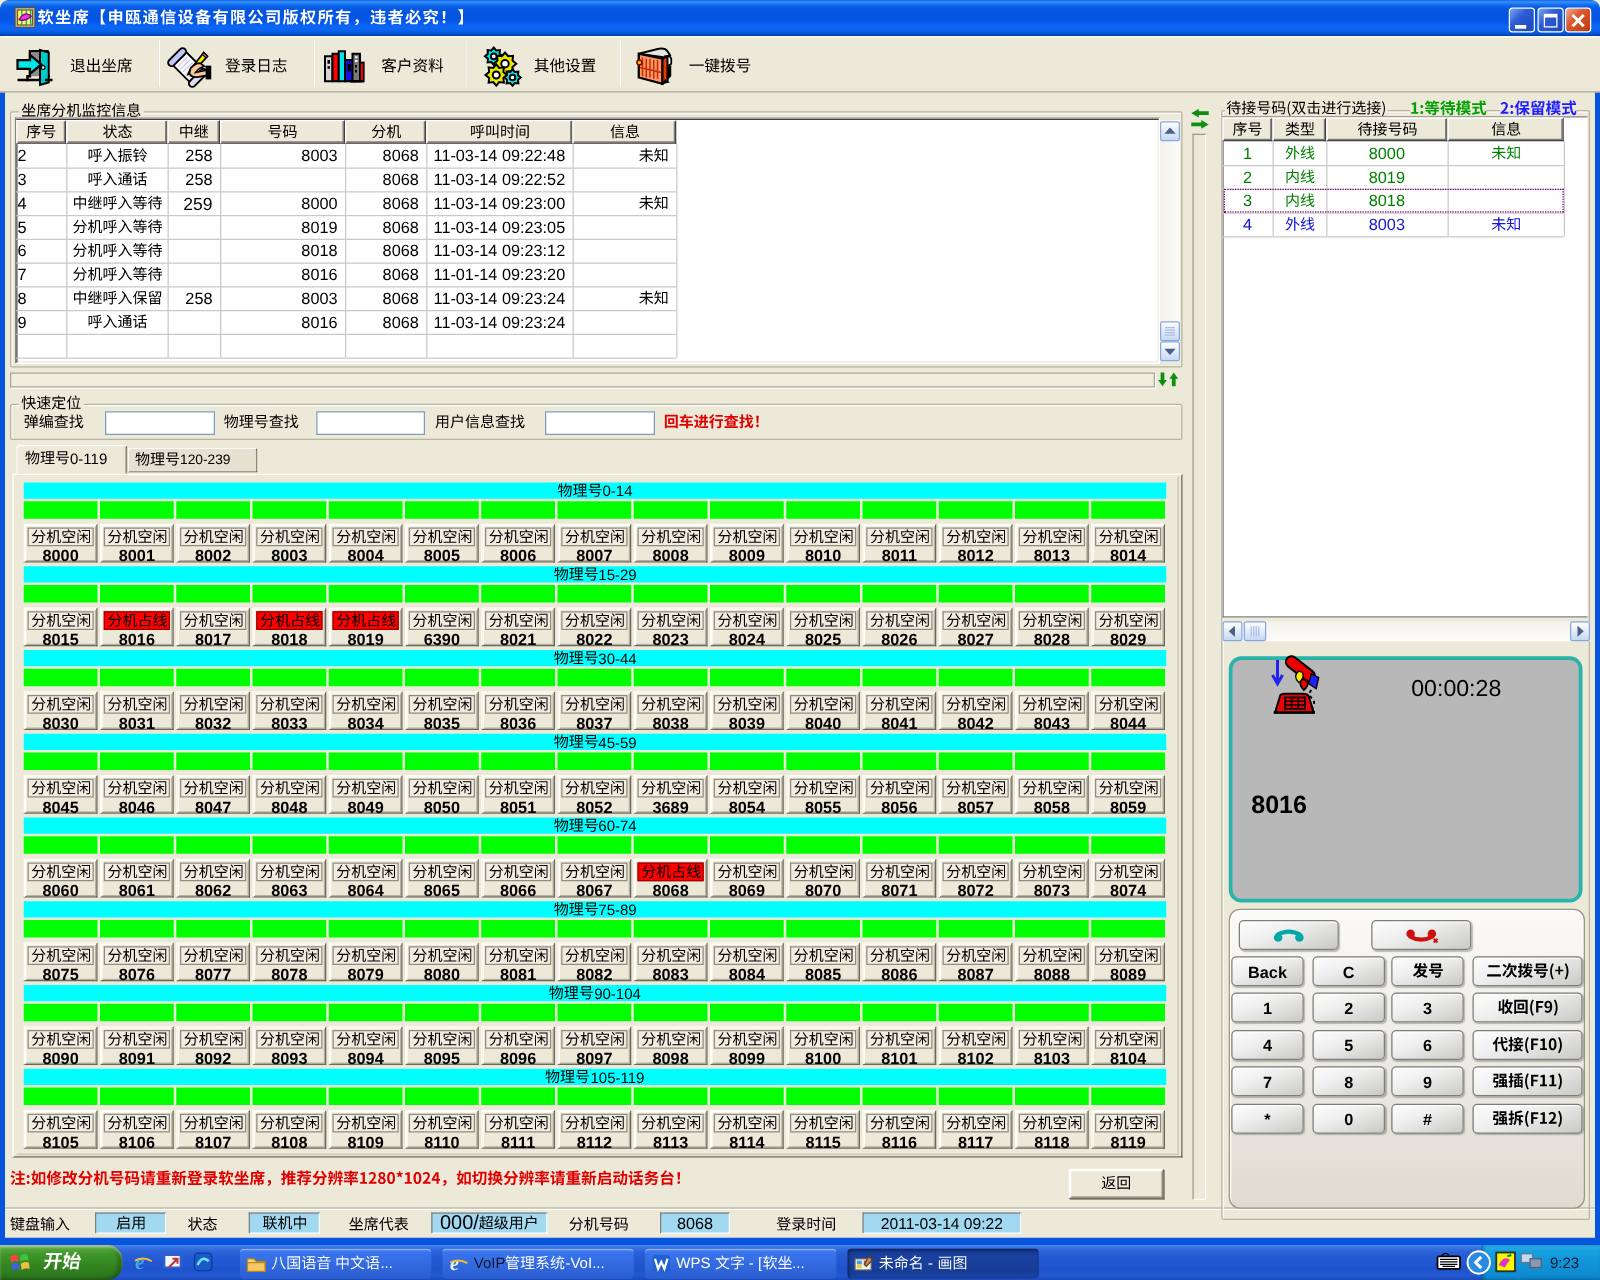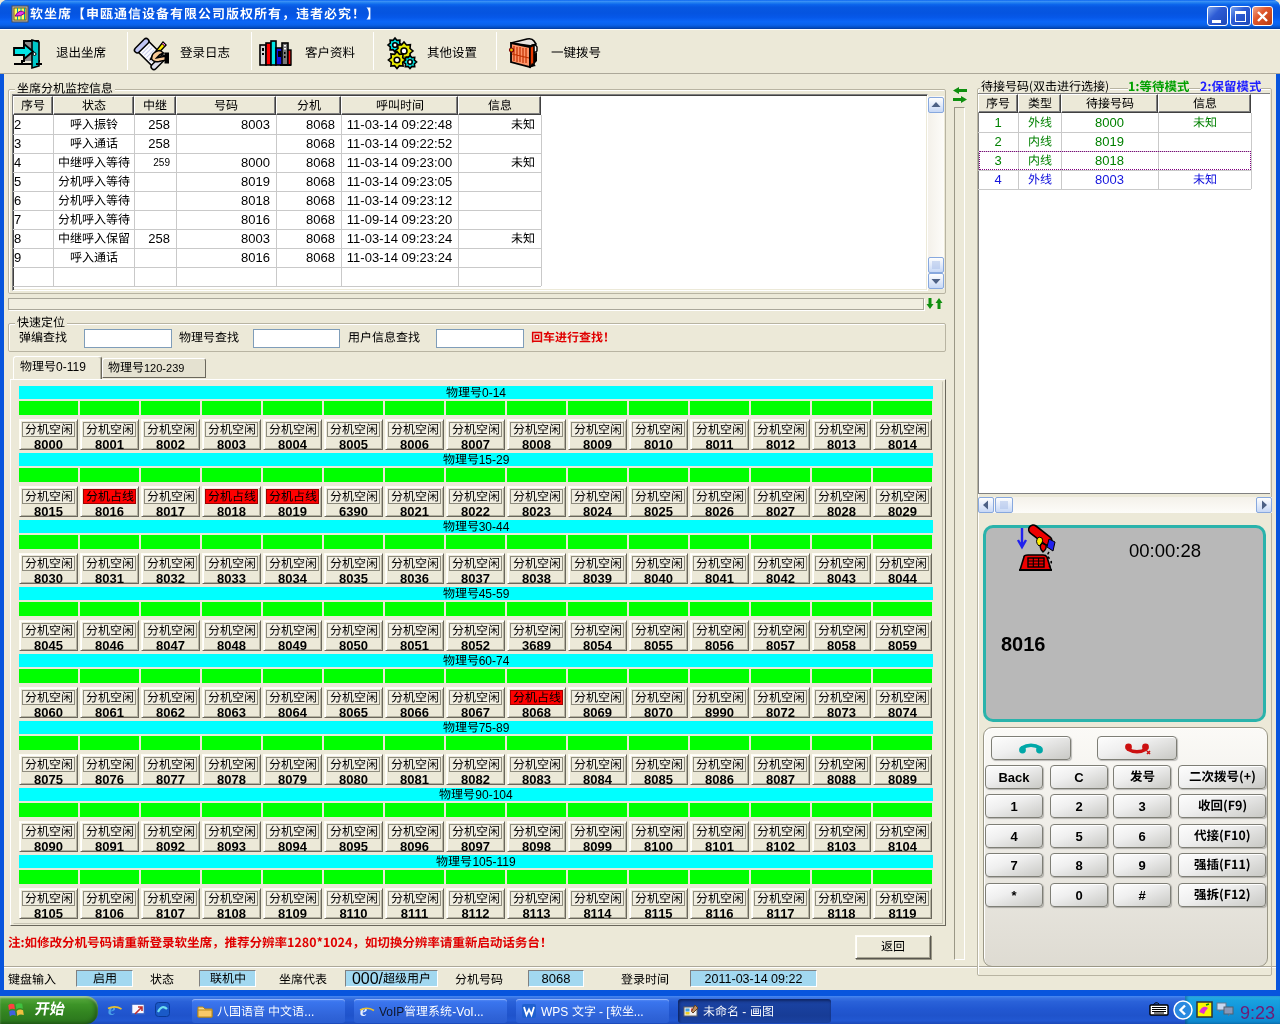--- a/index.html
+++ b/index.html
@@ -236,21 +236,21 @@
     <div class="rowtxt num" style="left:130px;top:134px;width:36px;justify-content:flex-end;font-size:13px">258</div>
     <div class="rowtxt num" style="left:172px;top:134px;width:94px;justify-content:flex-end;font-size:13px"></div>
     <div class="rowtxt num" style="left:272px;top:134px;width:59px;justify-content:flex-end;font-size:13px">8068</div>
     <div class="rowtxt num" style="left:337px;top:134px;width:117px;justify-content:center;font-size:13px">11-03-14 09:22:52</div>
     <div class="rowtxt num" style="left:10px;top:153px;width:36px;font-size:13px">4</div>
     <div class="rowtxt" style="left:49px;top:153px;width:81px;justify-content:center">
       <svg width="72" height="14" style="overflow:visible;display:block;">
         <path fill="#000" d="M5.5 0.5V2.6H1.2V8.3H2.1V7.6H5.5V11.5H6.4V7.6H9.9V8.3H10.8V2.6H6.4V0.5ZM2.1 6.7V3.5H5.5V6.7ZM9.9 6.7H6.4V3.5H9.9Z M12.5 9.9 12.7 10.7C13.8 10.5 15.2 10.1 16.6 9.7L16.5 9C15 9.3 13.5 9.7 12.5 9.9ZM22.4 1.3C22.2 2 21.8 3 21.5 3.6L22.1 3.8C22.4 3.2 22.8 2.3 23.1 1.5ZM18.4 1.5C18.6 2.2 19 3.2 19.1 3.8L19.7 3.6C19.6 3 19.3 2.1 19 1.3ZM17 1V10.9H23.4V10.1H17.8V1ZM12.7 5.5C12.9 5.4 13.2 5.3 14.6 5.1C14.1 5.9 13.6 6.5 13.4 6.8C13.1 7.2 12.8 7.5 12.5 7.6C12.6 7.8 12.8 8.2 12.8 8.4C13 8.2 13.5 8.1 16.4 7.5C16.4 7.3 16.4 7 16.4 6.8L14 7.2C15 6.1 15.9 4.8 16.6 3.5L15.9 3C15.7 3.5 15.4 3.9 15.1 4.3L13.6 4.5C14.3 3.5 15 2.1 15.5 0.9L14.6 0.5C14.2 1.9 13.4 3.5 13.1 3.9C12.8 4.3 12.6 4.6 12.4 4.6C12.5 4.9 12.7 5.3 12.7 5.5ZM20.3 0.6V4.3H18.1V5.1H20.1C19.6 6.2 18.9 7.3 18.2 8C18.3 8.2 18.5 8.5 18.6 8.7C19.2 8.1 19.8 7 20.3 6V9.6H21.1V6C21.7 6.7 22.4 7.8 22.7 8.3L23.3 7.7C23 7.3 21.7 5.7 21.1 5.1H23.3V4.3H21.1V0.6Z M34.1 2.6C33.9 3.6 33.4 4.9 33 5.7L33.7 6C34.1 5.2 34.6 3.9 35 2.9ZM28.8 3.1C29.2 4 29.6 5.1 29.7 5.9L30.5 5.7C30.4 4.9 30 3.7 29.5 2.8ZM34.4 0.7C33 1.1 30.5 1.4 28.4 1.6C28.5 1.8 28.6 2.1 28.6 2.4C29.5 2.3 30.5 2.2 31.4 2.1V6.3H28.3V7.2H31.4V10.4C31.4 10.6 31.3 10.6 31.1 10.6C30.9 10.6 30.2 10.6 29.5 10.6C29.6 10.8 29.7 11.2 29.8 11.5C30.8 11.5 31.4 11.5 31.8 11.3C32.1 11.2 32.3 10.9 32.3 10.4V7.2H35.5V6.3H32.3V2C33.3 1.8 34.3 1.7 35 1.4ZM24.9 1.7V9.3H25.7V8.2H27.8V1.7ZM25.7 2.6H27V7.4H25.7Z M39.5 1.5C40.3 2.1 40.9 2.7 41.5 3.5C40.7 6.9 39.2 9.3 36.5 10.7C36.7 10.9 37.2 11.3 37.3 11.4C39.8 10 41.3 7.8 42.2 4.7C43.5 7.1 44.4 9.9 47.1 11.4C47.2 11.1 47.4 10.6 47.6 10.4C43.6 8 43.9 3.5 40.1 0.7Z M54.9 0.4C54.6 1.4 53.9 2.4 53.2 3L53.5 3.2V4.1H49.8V4.8H53.5V5.9H48.6V6.7H56V7.7H49V8.5H56V10.4C56 10.6 55.9 10.7 55.7 10.7C55.5 10.7 54.8 10.7 54 10.7C54.1 10.9 54.3 11.3 54.3 11.5C55.3 11.5 56 11.5 56.4 11.4C56.8 11.2 56.9 11 56.9 10.5V8.5H59.1V7.7H56.9V6.7H59.5V5.9H54.4V4.8H58.3V4.1H54.4V3.2H54.3C54.5 2.9 54.8 2.6 55 2.3H55.8C56.2 2.7 56.5 3.3 56.7 3.7L57.4 3.3C57.3 3 57.1 2.6 56.8 2.3H59.3V1.5H55.4C55.6 1.2 55.7 0.9 55.8 0.6ZM50.7 9C51.5 9.6 52.3 10.3 52.7 10.9L53.4 10.3C53 9.8 52.1 9 51.3 8.5ZM50.2 0.4C49.8 1.5 49.2 2.5 48.4 3.2C48.6 3.3 49 3.6 49.2 3.7C49.5 3.3 49.9 2.8 50.3 2.3H50.8C51 2.7 51.2 3.3 51.3 3.6L52.1 3.3C52 3 51.9 2.6 51.7 2.3H53.9V1.5H50.7C50.8 1.2 51 0.9 51.1 0.6Z M65 8.1C65.5 8.8 66.2 9.7 66.4 10.2L67.2 9.8C66.9 9.2 66.3 8.4 65.7 7.7ZM63.1 0.5C62.5 1.4 61.5 2.4 60.5 3C60.7 3.2 60.9 3.5 61 3.7C62.1 3 63.2 1.9 63.9 0.8ZM67.3 0.5V2H64.6V2.9H67.3V4.4H63.9V5.2H69V6.6H64.1V7.4H69V10.4C69 10.6 68.9 10.6 68.7 10.6C68.5 10.7 67.8 10.7 67.1 10.6C67.2 10.9 67.4 11.3 67.4 11.5C68.4 11.5 69 11.5 69.4 11.4C69.7 11.2 69.9 11 69.9 10.4V7.4H71.5V6.6H69.9V5.2H71.5V4.4H68.2V2.9H70.9V2H68.2V0.5ZM63.3 3.2C62.6 4.4 61.4 5.6 60.3 6.4C60.5 6.6 60.8 7.1 60.8 7.3C61.3 6.9 61.8 6.5 62.2 6V11.5H63.1V4.9C63.4 4.5 63.8 4 64.1 3.5Z"></path>
       </svg>
     </div>
-    <div class="rowtxt num" style="left:130px;top:153px;width:36px;justify-content:flex-end;font-size:10px">259</div>
+    <div class="rowtxt num" style="left:130px;top:153px;width:36px;justify-content:flex-end;font-size:14px">259</div>
     <div class="rowtxt num" style="left:172px;top:153px;width:94px;justify-content:flex-end;font-size:13px">8000</div>
     <div class="rowtxt num" style="left:272px;top:153px;width:59px;justify-content:flex-end;font-size:13px">8068</div>
     <div class="rowtxt num" style="left:337px;top:153px;width:117px;justify-content:center;font-size:13px">11-03-14 09:23:00</div>
     <div class="rowtxt" style="left:454px;top:153px;width:77px;justify-content:flex-end">
       <svg width="24" height="14" style="overflow:visible;display:block;">
         <path fill="#000" d="M5.5 0.5V2.4H1.6V3.3H5.5V5.4H0.7V6.3H5C3.9 7.8 2.1 9.3 0.4 10.1C0.6 10.3 0.9 10.6 1.1 10.8C2.7 10 4.3 8.6 5.5 7V11.5H6.5V7C7.6 8.6 9.3 10.1 10.9 10.9C11.1 10.6 11.4 10.3 11.6 10.1C9.9 9.3 8.1 7.8 7 6.3H11.3V5.4H6.5V3.3H10.5V2.4H6.5V0.5Z M18.6 1.5V11.2H19.4V10.2H22V11H22.9V1.5ZM19.4 9.4V2.4H22V9.4ZM13.9 0.5C13.6 1.9 13.1 3.4 12.4 4.3C12.6 4.4 13 4.7 13.1 4.8C13.5 4.3 13.8 3.6 14.1 2.9H15V4.9V5.3H12.5V6.2H15C14.8 7.8 14.2 9.5 12.4 10.8C12.6 10.9 12.9 11.3 13 11.5C14.4 10.5 15.1 9.2 15.5 7.9C16.2 8.7 17.1 9.8 17.5 10.4L18.1 9.6C17.8 9.2 16.3 7.6 15.7 7C15.8 6.7 15.8 6.5 15.9 6.2H18.2V5.3H15.9L15.9 4.9V2.9H17.8V2.1H14.4C14.5 1.6 14.7 1.1 14.8 0.6Z"></path>
       </svg>
     </div>
     <div class="rowtxt num" style="left:10px;top:172px;width:36px;font-size:13px">5</div>
     <div class="rowtxt" style="left:49px;top:172px;width:81px;justify-content:center">
@@ -274,21 +274,21 @@
     <div class="rowtxt num" style="left:337px;top:191px;width:117px;justify-content:center;font-size:13px">11-03-14 09:23:12</div>
     <div class="rowtxt num" style="left:10px;top:210px;width:36px;font-size:13px">7</div>
     <div class="rowtxt" style="left:49px;top:210px;width:81px;justify-content:center">
       <svg width="72" height="14" style="overflow:visible;display:block;">
         <path fill="#000" d="M8.1 0.7 7.2 1C8.1 2.8 9.5 4.8 10.8 5.8C11 5.6 11.3 5.3 11.5 5.1C10.3 4.2 8.8 2.3 8.1 0.7ZM3.9 0.7C3.2 2.6 2 4.2 0.5 5.3C0.7 5.4 1.1 5.8 1.3 6C1.6 5.7 1.9 5.4 2.2 5.1V5.9H4.6C4.3 7.9 3.6 9.9 0.8 10.8C1 11 1.2 11.3 1.3 11.6C4.4 10.5 5.2 8.3 5.5 5.9H8.8C8.6 8.9 8.5 10.1 8.2 10.4C8 10.5 7.9 10.5 7.6 10.5C7.4 10.5 6.6 10.5 5.8 10.5C6 10.7 6.1 11.1 6.1 11.4C6.9 11.4 7.6 11.4 8 11.4C8.4 11.4 8.7 11.3 9 11C9.4 10.5 9.6 9.1 9.7 5.4C9.7 5.3 9.7 5 9.7 5H2.3C3.3 3.9 4.2 2.5 4.8 1Z M18 1.2V5C18 6.9 17.8 9.3 16.2 10.9C16.4 11.1 16.7 11.4 16.9 11.5C18.6 9.7 18.9 7 18.9 5V2H21.1V9.7C21.1 10.8 21.2 11 21.4 11.2C21.6 11.3 21.8 11.4 22.1 11.4C22.2 11.4 22.5 11.4 22.7 11.4C22.9 11.4 23.1 11.4 23.3 11.2C23.5 11.1 23.6 10.9 23.7 10.6C23.7 10.3 23.7 9.4 23.7 8.7C23.5 8.6 23.2 8.5 23.1 8.3C23.1 9.1 23 9.7 23 10C23 10.3 23 10.4 22.9 10.5C22.8 10.5 22.7 10.6 22.6 10.6C22.5 10.6 22.4 10.6 22.3 10.6C22.2 10.6 22.1 10.5 22.1 10.5C22 10.4 22 10.2 22 9.8V1.2ZM14.6 0.5V3H12.6V3.9H14.5C14.1 5.6 13.2 7.5 12.3 8.5C12.5 8.7 12.7 9 12.8 9.3C13.5 8.4 14.1 7.1 14.6 5.7V11.5H15.5V6C16 6.6 16.5 7.3 16.8 7.8L17.3 7C17.1 6.7 15.9 5.4 15.5 5V3.9H17.3V3H15.5V0.5Z M34.1 2.6C33.9 3.6 33.4 4.9 33 5.7L33.7 6C34.1 5.2 34.6 3.9 35 2.9ZM28.8 3.1C29.2 4 29.6 5.1 29.7 5.9L30.5 5.7C30.4 4.9 30 3.7 29.5 2.8ZM34.4 0.7C33 1.1 30.5 1.4 28.4 1.6C28.5 1.8 28.6 2.1 28.6 2.4C29.5 2.3 30.5 2.2 31.4 2.1V6.3H28.3V7.2H31.4V10.4C31.4 10.6 31.3 10.6 31.1 10.6C30.9 10.6 30.2 10.6 29.5 10.6C29.6 10.8 29.7 11.2 29.8 11.5C30.8 11.5 31.4 11.5 31.8 11.3C32.1 11.2 32.3 10.9 32.3 10.4V7.2H35.5V6.3H32.3V2C33.3 1.8 34.3 1.7 35 1.4ZM24.9 1.7V9.3H25.7V8.2H27.8V1.7ZM25.7 2.6H27V7.4H25.7Z M39.5 1.5C40.3 2.1 40.9 2.7 41.5 3.5C40.7 6.9 39.2 9.3 36.5 10.7C36.7 10.9 37.2 11.3 37.3 11.4C39.8 10 41.3 7.8 42.2 4.7C43.5 7.1 44.4 9.9 47.1 11.4C47.2 11.1 47.4 10.6 47.6 10.4C43.6 8 43.9 3.5 40.1 0.7Z M54.9 0.4C54.6 1.4 53.9 2.4 53.2 3L53.5 3.2V4.1H49.8V4.8H53.5V5.9H48.6V6.7H56V7.7H49V8.5H56V10.4C56 10.6 55.9 10.7 55.7 10.7C55.5 10.7 54.8 10.7 54 10.7C54.1 10.9 54.3 11.3 54.3 11.5C55.3 11.5 56 11.5 56.4 11.4C56.8 11.2 56.9 11 56.9 10.5V8.5H59.1V7.7H56.9V6.7H59.5V5.9H54.4V4.8H58.3V4.1H54.4V3.2H54.3C54.5 2.9 54.8 2.6 55 2.3H55.8C56.2 2.7 56.5 3.3 56.7 3.7L57.4 3.3C57.3 3 57.1 2.6 56.8 2.3H59.3V1.5H55.4C55.6 1.2 55.7 0.9 55.8 0.6ZM50.7 9C51.5 9.6 52.3 10.3 52.7 10.9L53.4 10.3C53 9.8 52.1 9 51.3 8.5ZM50.2 0.4C49.8 1.5 49.2 2.5 48.4 3.2C48.6 3.3 49 3.6 49.2 3.7C49.5 3.3 49.9 2.8 50.3 2.3H50.8C51 2.7 51.2 3.3 51.3 3.6L52.1 3.3C52 3 51.9 2.6 51.7 2.3H53.9V1.5H50.7C50.8 1.2 51 0.9 51.1 0.6Z M65 8.1C65.5 8.8 66.2 9.7 66.4 10.2L67.2 9.8C66.9 9.2 66.3 8.4 65.7 7.7ZM63.1 0.5C62.5 1.4 61.5 2.4 60.5 3C60.7 3.2 60.9 3.5 61 3.7C62.1 3 63.2 1.9 63.9 0.8ZM67.3 0.5V2H64.6V2.9H67.3V4.4H63.9V5.2H69V6.6H64.1V7.4H69V10.4C69 10.6 68.9 10.6 68.7 10.6C68.5 10.7 67.8 10.7 67.1 10.6C67.2 10.9 67.4 11.3 67.4 11.5C68.4 11.5 69 11.5 69.4 11.4C69.7 11.2 69.9 11 69.9 10.4V7.4H71.5V6.6H69.9V5.2H71.5V4.4H68.2V2.9H70.9V2H68.2V0.5ZM63.3 3.2C62.6 4.4 61.4 5.6 60.3 6.4C60.5 6.6 60.8 7.1 60.8 7.3C61.3 6.9 61.8 6.5 62.2 6V11.5H63.1V4.9C63.4 4.5 63.8 4 64.1 3.5Z"></path>
       </svg>
     </div>
     <div class="rowtxt num" style="left:130px;top:210px;width:36px;justify-content:flex-end;font-size:13px"></div>
     <div class="rowtxt num" style="left:172px;top:210px;width:94px;justify-content:flex-end;font-size:13px">8016</div>
     <div class="rowtxt num" style="left:272px;top:210px;width:59px;justify-content:flex-end;font-size:13px">8068</div>
-    <div class="rowtxt num" style="left:337px;top:210px;width:117px;justify-content:center;font-size:13px">11-09-14 09:23:20</div>
+    <div class="rowtxt num" style="left:337px;top:210px;width:117px;justify-content:center;font-size:13px">11-01-14 09:23:20</div>
     <div class="rowtxt num" style="left:10px;top:229px;width:36px;font-size:13px">8</div>
     <div class="rowtxt" style="left:49px;top:229px;width:81px;justify-content:center">
       <svg width="72" height="14" style="overflow:visible;display:block;">
         <path fill="#000" d="M5.5 0.5V2.6H1.2V8.3H2.1V7.6H5.5V11.5H6.4V7.6H9.9V8.3H10.8V2.6H6.4V0.5ZM2.1 6.7V3.5H5.5V6.7ZM9.9 6.7H6.4V3.5H9.9Z M12.5 9.9 12.7 10.7C13.8 10.5 15.2 10.1 16.6 9.7L16.5 9C15 9.3 13.5 9.7 12.5 9.9ZM22.4 1.3C22.2 2 21.8 3 21.5 3.6L22.1 3.8C22.4 3.2 22.8 2.3 23.1 1.5ZM18.4 1.5C18.6 2.2 19 3.2 19.1 3.8L19.7 3.6C19.6 3 19.3 2.1 19 1.3ZM17 1V10.9H23.4V10.1H17.8V1ZM12.7 5.5C12.9 5.4 13.2 5.3 14.6 5.1C14.1 5.9 13.6 6.5 13.4 6.8C13.1 7.2 12.8 7.5 12.5 7.6C12.6 7.8 12.8 8.2 12.8 8.4C13 8.2 13.5 8.1 16.4 7.5C16.4 7.3 16.4 7 16.4 6.8L14 7.2C15 6.1 15.9 4.8 16.6 3.5L15.9 3C15.7 3.5 15.4 3.9 15.1 4.3L13.6 4.5C14.3 3.5 15 2.1 15.5 0.9L14.6 0.5C14.2 1.9 13.4 3.5 13.1 3.9C12.8 4.3 12.6 4.6 12.4 4.6C12.5 4.9 12.7 5.3 12.7 5.5ZM20.3 0.6V4.3H18.1V5.1H20.1C19.6 6.2 18.9 7.3 18.2 8C18.3 8.2 18.5 8.5 18.6 8.7C19.2 8.1 19.8 7 20.3 6V9.6H21.1V6C21.7 6.7 22.4 7.8 22.7 8.3L23.3 7.7C23 7.3 21.7 5.7 21.1 5.1H23.3V4.3H21.1V0.6Z M34.1 2.6C33.9 3.6 33.4 4.9 33 5.7L33.7 6C34.1 5.2 34.6 3.9 35 2.9ZM28.8 3.1C29.2 4 29.6 5.1 29.7 5.9L30.5 5.7C30.4 4.9 30 3.7 29.5 2.8ZM34.4 0.7C33 1.1 30.5 1.4 28.4 1.6C28.5 1.8 28.6 2.1 28.6 2.4C29.5 2.3 30.5 2.2 31.4 2.1V6.3H28.3V7.2H31.4V10.4C31.4 10.6 31.3 10.6 31.1 10.6C30.9 10.6 30.2 10.6 29.5 10.6C29.6 10.8 29.7 11.2 29.8 11.5C30.8 11.5 31.4 11.5 31.8 11.3C32.1 11.2 32.3 10.9 32.3 10.4V7.2H35.5V6.3H32.3V2C33.3 1.8 34.3 1.7 35 1.4ZM24.9 1.7V9.3H25.7V8.2H27.8V1.7ZM25.7 2.6H27V7.4H25.7Z M39.5 1.5C40.3 2.1 40.9 2.7 41.5 3.5C40.7 6.9 39.2 9.3 36.5 10.7C36.7 10.9 37.2 11.3 37.3 11.4C39.8 10 41.3 7.8 42.2 4.7C43.5 7.1 44.4 9.9 47.1 11.4C47.2 11.1 47.4 10.6 47.6 10.4C43.6 8 43.9 3.5 40.1 0.7Z M53.4 1.8H57.9V4.1H53.4ZM52.6 1V4.9H55.2V6.4H51.7V7.2H54.6C53.8 8.5 52.6 9.7 51.3 10.3C51.5 10.5 51.8 10.8 51.9 11C53.1 10.3 54.3 9.1 55.2 7.8V11.5H56.1V7.7C56.9 9.1 58 10.3 59.1 11C59.3 10.8 59.6 10.5 59.8 10.3C58.6 9.7 57.4 8.5 56.6 7.2H59.4V6.4H56.1V4.9H58.8V1ZM51.3 0.5C50.6 2.3 49.5 4.1 48.3 5.3C48.4 5.5 48.7 6 48.8 6.2C49.2 5.7 49.7 5.2 50.1 4.6V11.5H50.9V3.3C51.4 2.5 51.8 1.6 52.2 0.8Z M62.9 9.1H65.6V10.3H62.9ZM62.9 8.4V7.2H65.6V8.4ZM69.2 9.1V10.3H66.4V9.1ZM69.2 8.4H66.4V7.2H69.2ZM62 6.5V11.5H62.9V11.1H69.2V11.5H70.1V6.5ZM66 1.1V1.9H67.4C67.2 3.6 66.8 4.8 65.2 5.5C65.4 5.6 65.7 5.9 65.7 6.1C67.5 5.3 68.1 3.9 68.3 1.9H70.1C70 4 69.9 4.7 69.7 4.9C69.6 5.1 69.5 5.1 69.4 5.1C69.2 5.1 68.7 5.1 68.2 5C68.3 5.2 68.4 5.6 68.4 5.8C68.9 5.8 69.5 5.8 69.8 5.8C70.1 5.8 70.3 5.7 70.5 5.5C70.8 5.1 70.9 4.2 71 1.5C71 1.4 71 1.1 71 1.1ZM61.4 5.9C61.6 5.7 62 5.6 64.7 4.8C64.8 5.1 64.9 5.3 65 5.5L65.8 5.2C65.6 4.5 65 3.4 64.4 2.6L63.7 2.9C63.9 3.3 64.2 3.7 64.4 4.1L62.3 4.6V2.1C63.4 1.8 64.5 1.5 65.4 1.2L64.8 0.5C64 0.9 62.6 1.2 61.4 1.5V4.1C61.4 4.7 61.1 5 60.9 5.2C61.1 5.3 61.3 5.7 61.4 5.8Z"></path>
       </svg>
     </div>
     <div class="rowtxt num" style="left:130px;top:229px;width:36px;justify-content:flex-end;font-size:13px">258</div>
     <div class="rowtxt num" style="left:172px;top:229px;width:94px;justify-content:flex-end;font-size:13px">8003</div>
     <div class="rowtxt num" style="left:272px;top:229px;width:59px;justify-content:flex-end;font-size:13px">8068</div>
     <div class="rowtxt num" style="left:337px;top:229px;width:117px;justify-content:center;font-size:13px">11-03-14 09:23:24</div>
@@ -1054,21 +1054,21 @@
       </div>
       <div class="cellnum">8070</div>
     </div>
     <div class="greenbar" style="left:686px;top:669px"></div>
     <div class="cellbtn" style="left:686px;top:687px">
       <div class="lblbox">
         <svg width="48" height="14" style="display:block;overflow:visible">
           <use href="#gfree"></use>
         </svg>
       </div>
-      <div class="cellnum">8990</div>
+      <div class="cellnum">8071</div>
     </div>
     <div class="greenbar" style="left:747px;top:669px"></div>
     <div class="cellbtn" style="left:747px;top:687px">
       <div class="lblbox">
         <svg width="48" height="14" style="display:block;overflow:visible">
           <use href="#gfree"></use>
         </svg>
       </div>
       <div class="cellnum">8072</div>
     </div>
@@ -1894,12 +1894,12 @@
       <path d="M10 4 L13 3" stroke="#009000" stroke-width="1.5"></path>
     </svg>
   </div>
 <div class="ab" style="left:1216px;top:1001px">
     <svg width="18" height="16" viewBox="0 0 18 16" style="display:block;overflow:visible;">
       <rect x="1" y="2" width="9" height="7" fill="#c8d8f0" stroke="#607890"></rect>
       <rect x="8" y="6" width="9" height="7" fill="#8898b8" stroke="#506070"></rect>
       <path d="M3 11 L5 9 M12 15 L14 13" stroke="#607890"></path>
     </svg>
   </div>
-<div class="ab" style="left:1240px;top:1003px;color:#701a75;font-size:18px">9:23</div>
+<div class="ab" style="left:1240px;top:1003px;color:#0f172a;font-size:12px">9:23</div>
 </body></html>

